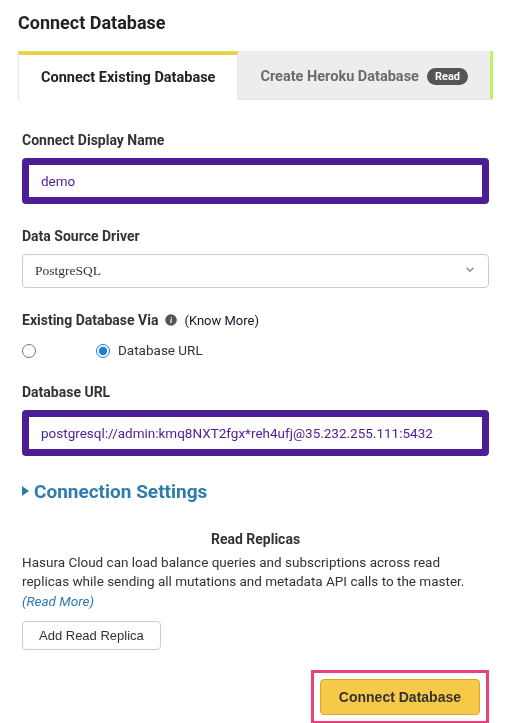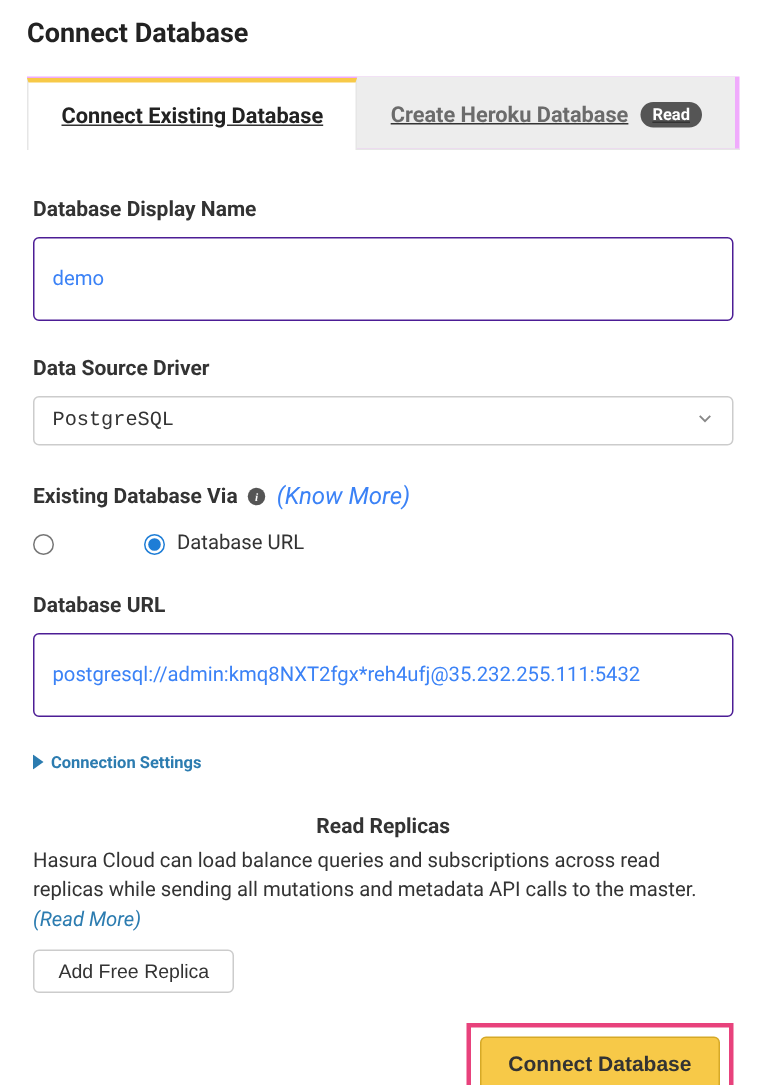--- a/index.html
+++ b/index.html
@@ -15,22 +15,21 @@
     .page-title {
       font-size: 18px;
       font-weight: 700;
       color: #222;
       margin-bottom: 18px;
     }
     .tabs {
       display: flex;
       width: 100%;
       border-bottom: 1px solid #e6e6e6;
-      background: #f0abfc;
-      text-decoration: underline;
+      background: #bef264;
     }
     .tab {
       padding: 14px 22px;
       font-size: 14.5px;
       font-weight: 700;
       cursor: pointer;
       display: flex;
       align-items: center;
       gap: 8px;
       border-top: 3px solid transparent;
@@ -64,57 +63,56 @@
       font-size: 14px;
       font-weight: 700;
       color: #333;
       margin-bottom: 10px;
       display: flex;
       align-items: center;
       gap: 6px;
     }
     .input-text {
       width: 100%;
-      padding: 19px 12px;
-      font-size: 13.5px;
-      border: 1px solid #4c1d95;
-      border-radius: 4px;
-      background: #fff;
-      color: #3b82f6;
+      padding: 8px 12px;
+      font-size: 13.5px;
+      border: 7px solid #4c1d95;
+      border-radius: 4px;
+      background: #fff;
+      color: #4c1d95;
       font-family: inherit;
     }
     .select-wrap {
       position: relative;
       width: 100%;
     }
     .select-control {
       width: 100%;
       padding: 8px 12px;
       font-size: 13.5px;
       border: 1px solid #ccc;
       border-radius: 4px;
       background: #fff;
       color: #333;
       appearance: none;
       -webkit-appearance: none;
       cursor: pointer;
-      font-family: Liberation Mono, monospace;
+      font-family: Liberation Serif, serif;
     }
     .chevron-icon {
       position: absolute;
       right: 12px;
       top: 50%;
       transform: translateY(-50%);
       pointer-events: none;
       color: #888;
     }
     .know-more {
-      color: #3b82f6;
-      font-style: italic;
-      font-size: 16px;
+      color: #0f172a;
+      font-size: 13px;
       font-weight: 400;
       cursor: pointer;
     }
     .info-icon {
       display: inline-flex;
       width: 14px;
       height: 14px;
       color: #555;
     }
     .radio-row {
@@ -140,21 +138,21 @@
       color: #333;
       max-width: 90px;
       line-height: 1.3;
     }
     .collapsible-header {
       display: flex;
       align-items: center;
       gap: 4px;
       color: #2c7cb0;
       font-weight: 700;
-      font-size: 11px;
+      font-size: 19px;
       cursor: pointer;
       margin-bottom: 28px;
     }
     .caret-icon { color: #2c7cb0; display: inline-flex; }
     .section-title {
       font-size: 14px;
       font-weight: 700;
       color: #333;
       margin-bottom: 6px;
       text-align: center;
@@ -212,21 +210,21 @@
     </div>
     <div class="tab inactive">
       <span>Create Heroku Database</span>
       <span class="badge">Read</span>
     </div>
   </div>
 
   <div class="form-area">
 
     <div class="field-group">
-      <div class="field-label">Database Display Name</div>
+      <div class="field-label">Connect Display Name</div>
       <input type="text" class="input-text" value="demo" style="">
     </div>
 
     <div class="field-group">
       <div class="field-label">Data Source Driver</div>
       <div class="select-wrap">
         <div class="select-control">PostgreSQL</div>
         <span class="chevron-icon">
           <svg width="14" height="14" viewBox="0 0 24 24" fill="none" stroke="currentColor" stroke-width="2.2">
               <polyline points="6 9 12 15 18 9"></polyline>
@@ -269,21 +267,21 @@
           </svg>
       </span>
       <span>Connection Settings</span>
     </div>
 
     <div>
       <div class="section-title">Read Replicas</div>
       <p class="section-desc">
         <span>Hasura Cloud can load balance queries and subscriptions across read replicas while sending all mutations and metadata API calls to the master. </span><span class="read-more">(Read More)</span>
       </p>
-      <button class="btn-secondary">Add Free Replica</button>
+      <button class="btn-secondary">Add Read Replica</button>
     </div>
 
     <div class="footer">
       <div class="highlight-frame">
         <button class="btn-primary">Connect Database</button>
       </div>
     </div>
 
   </div>
 </div>

